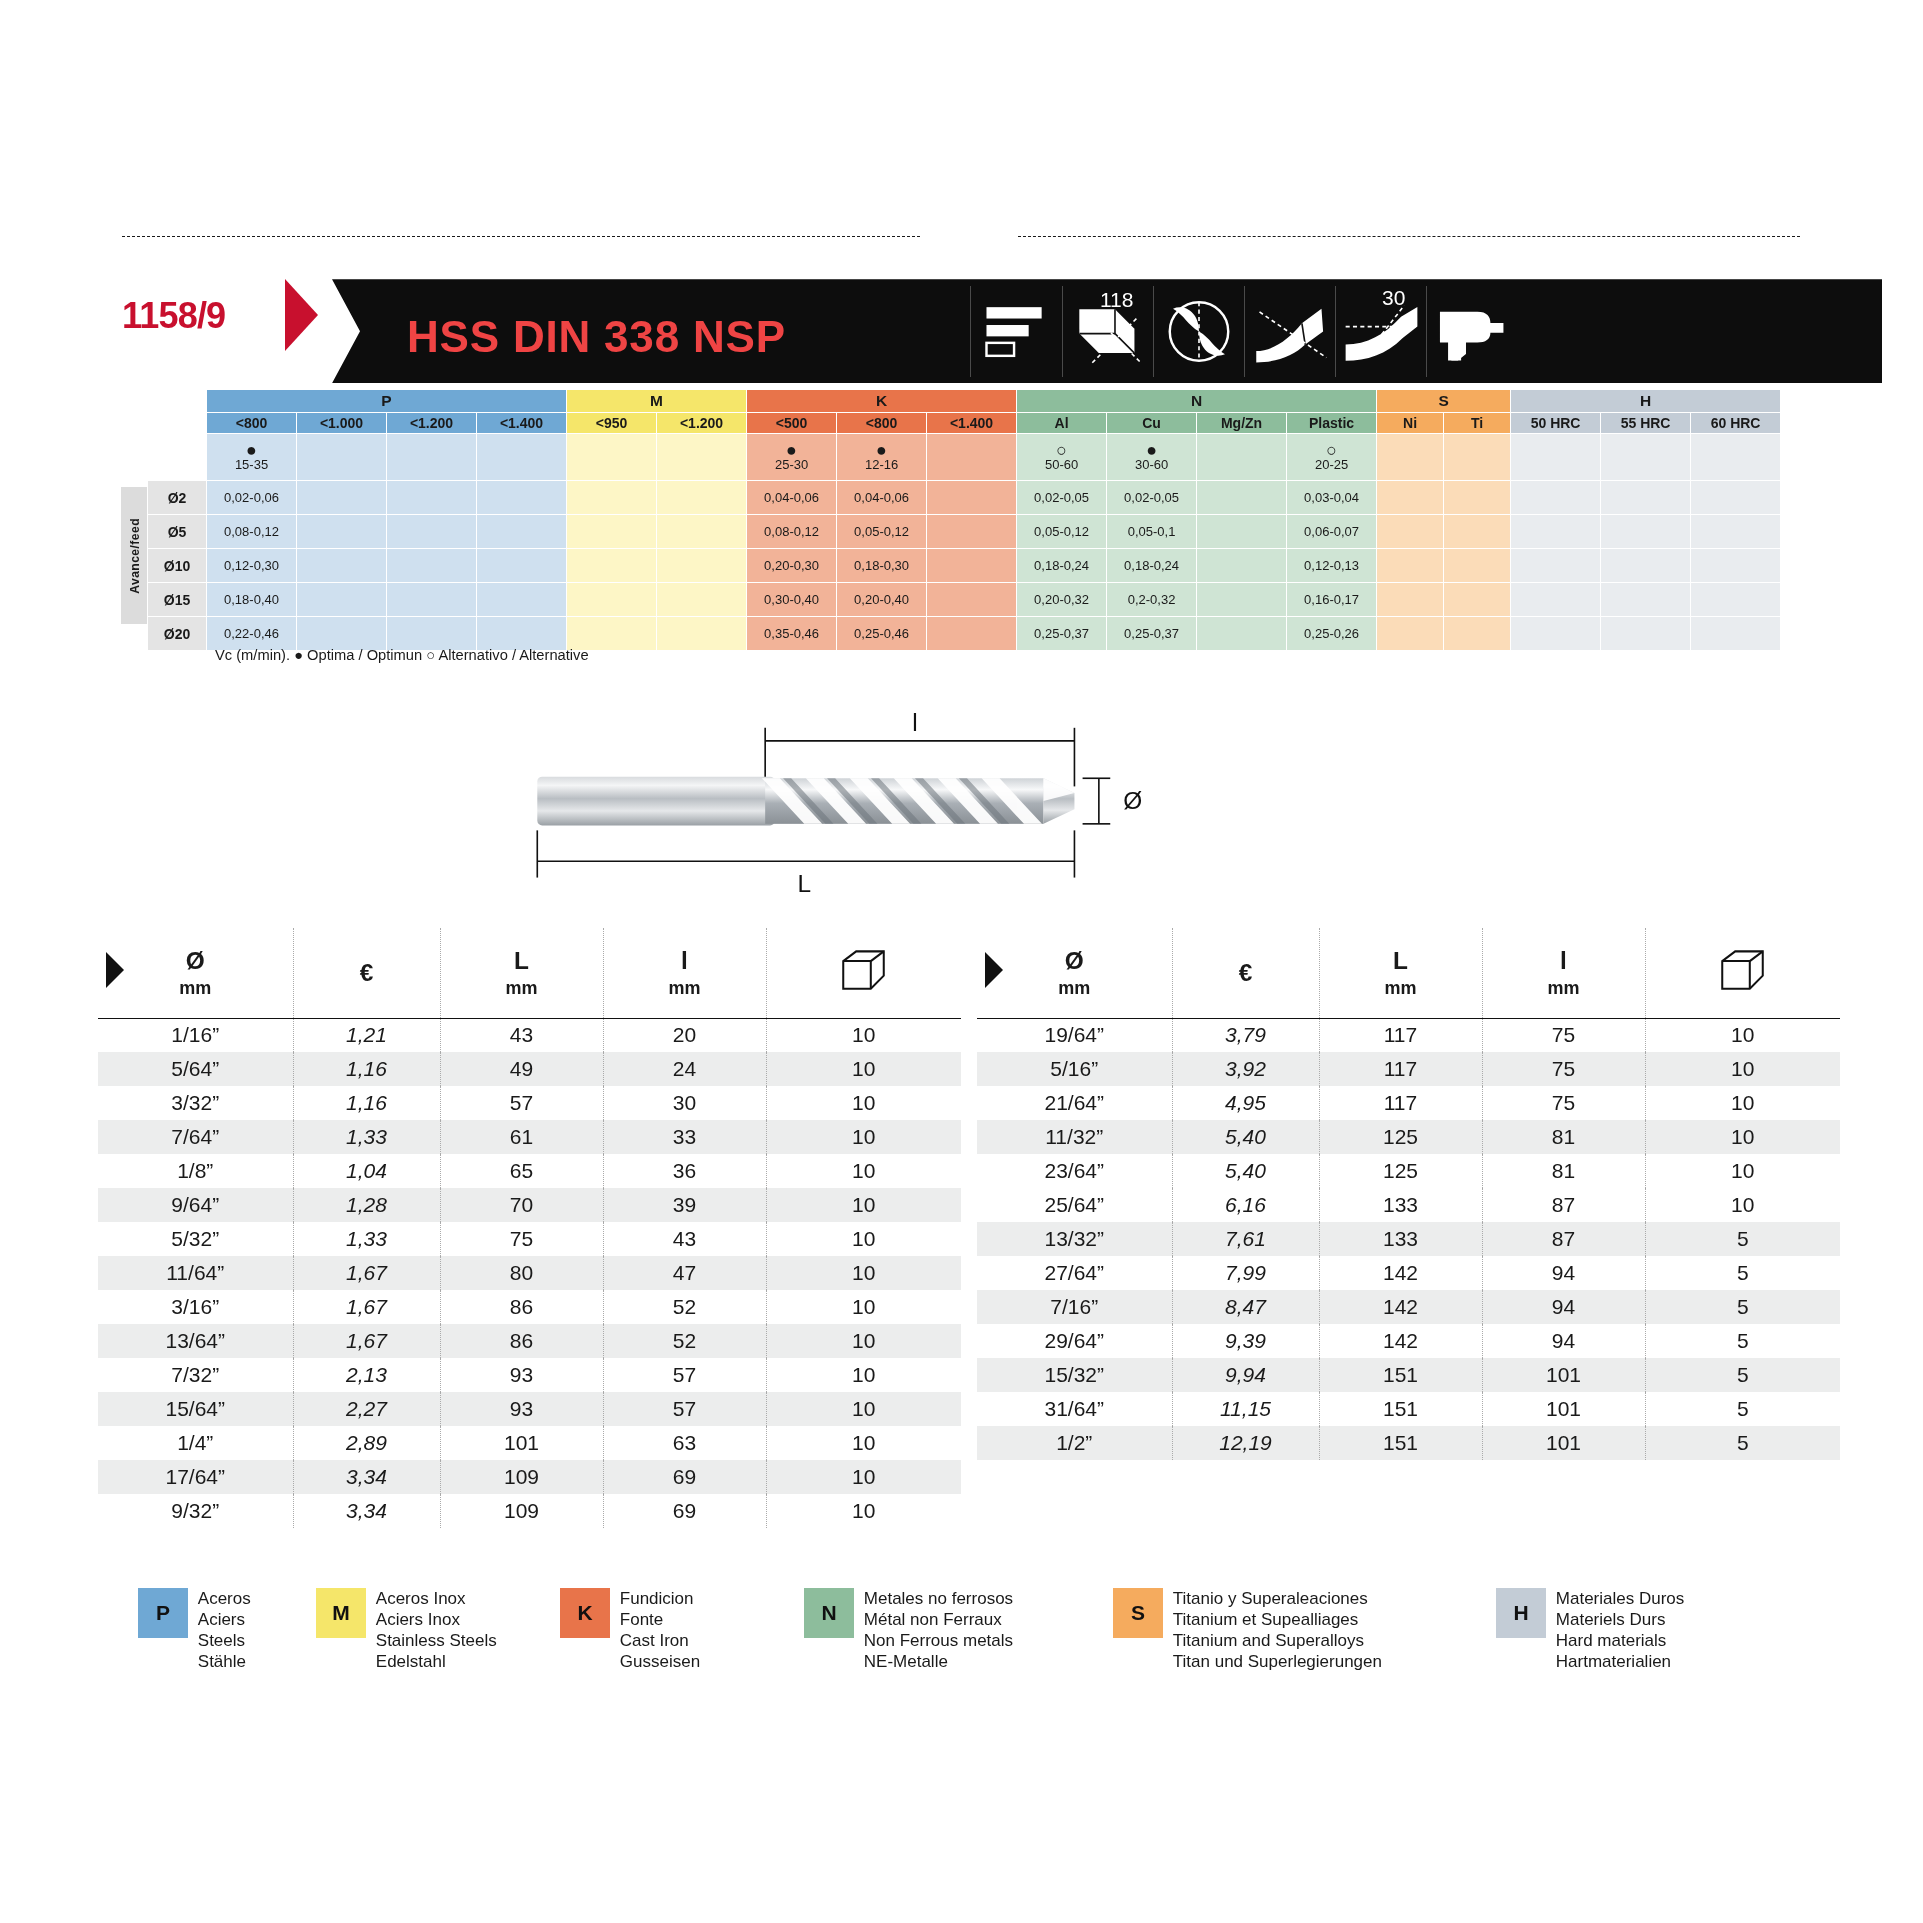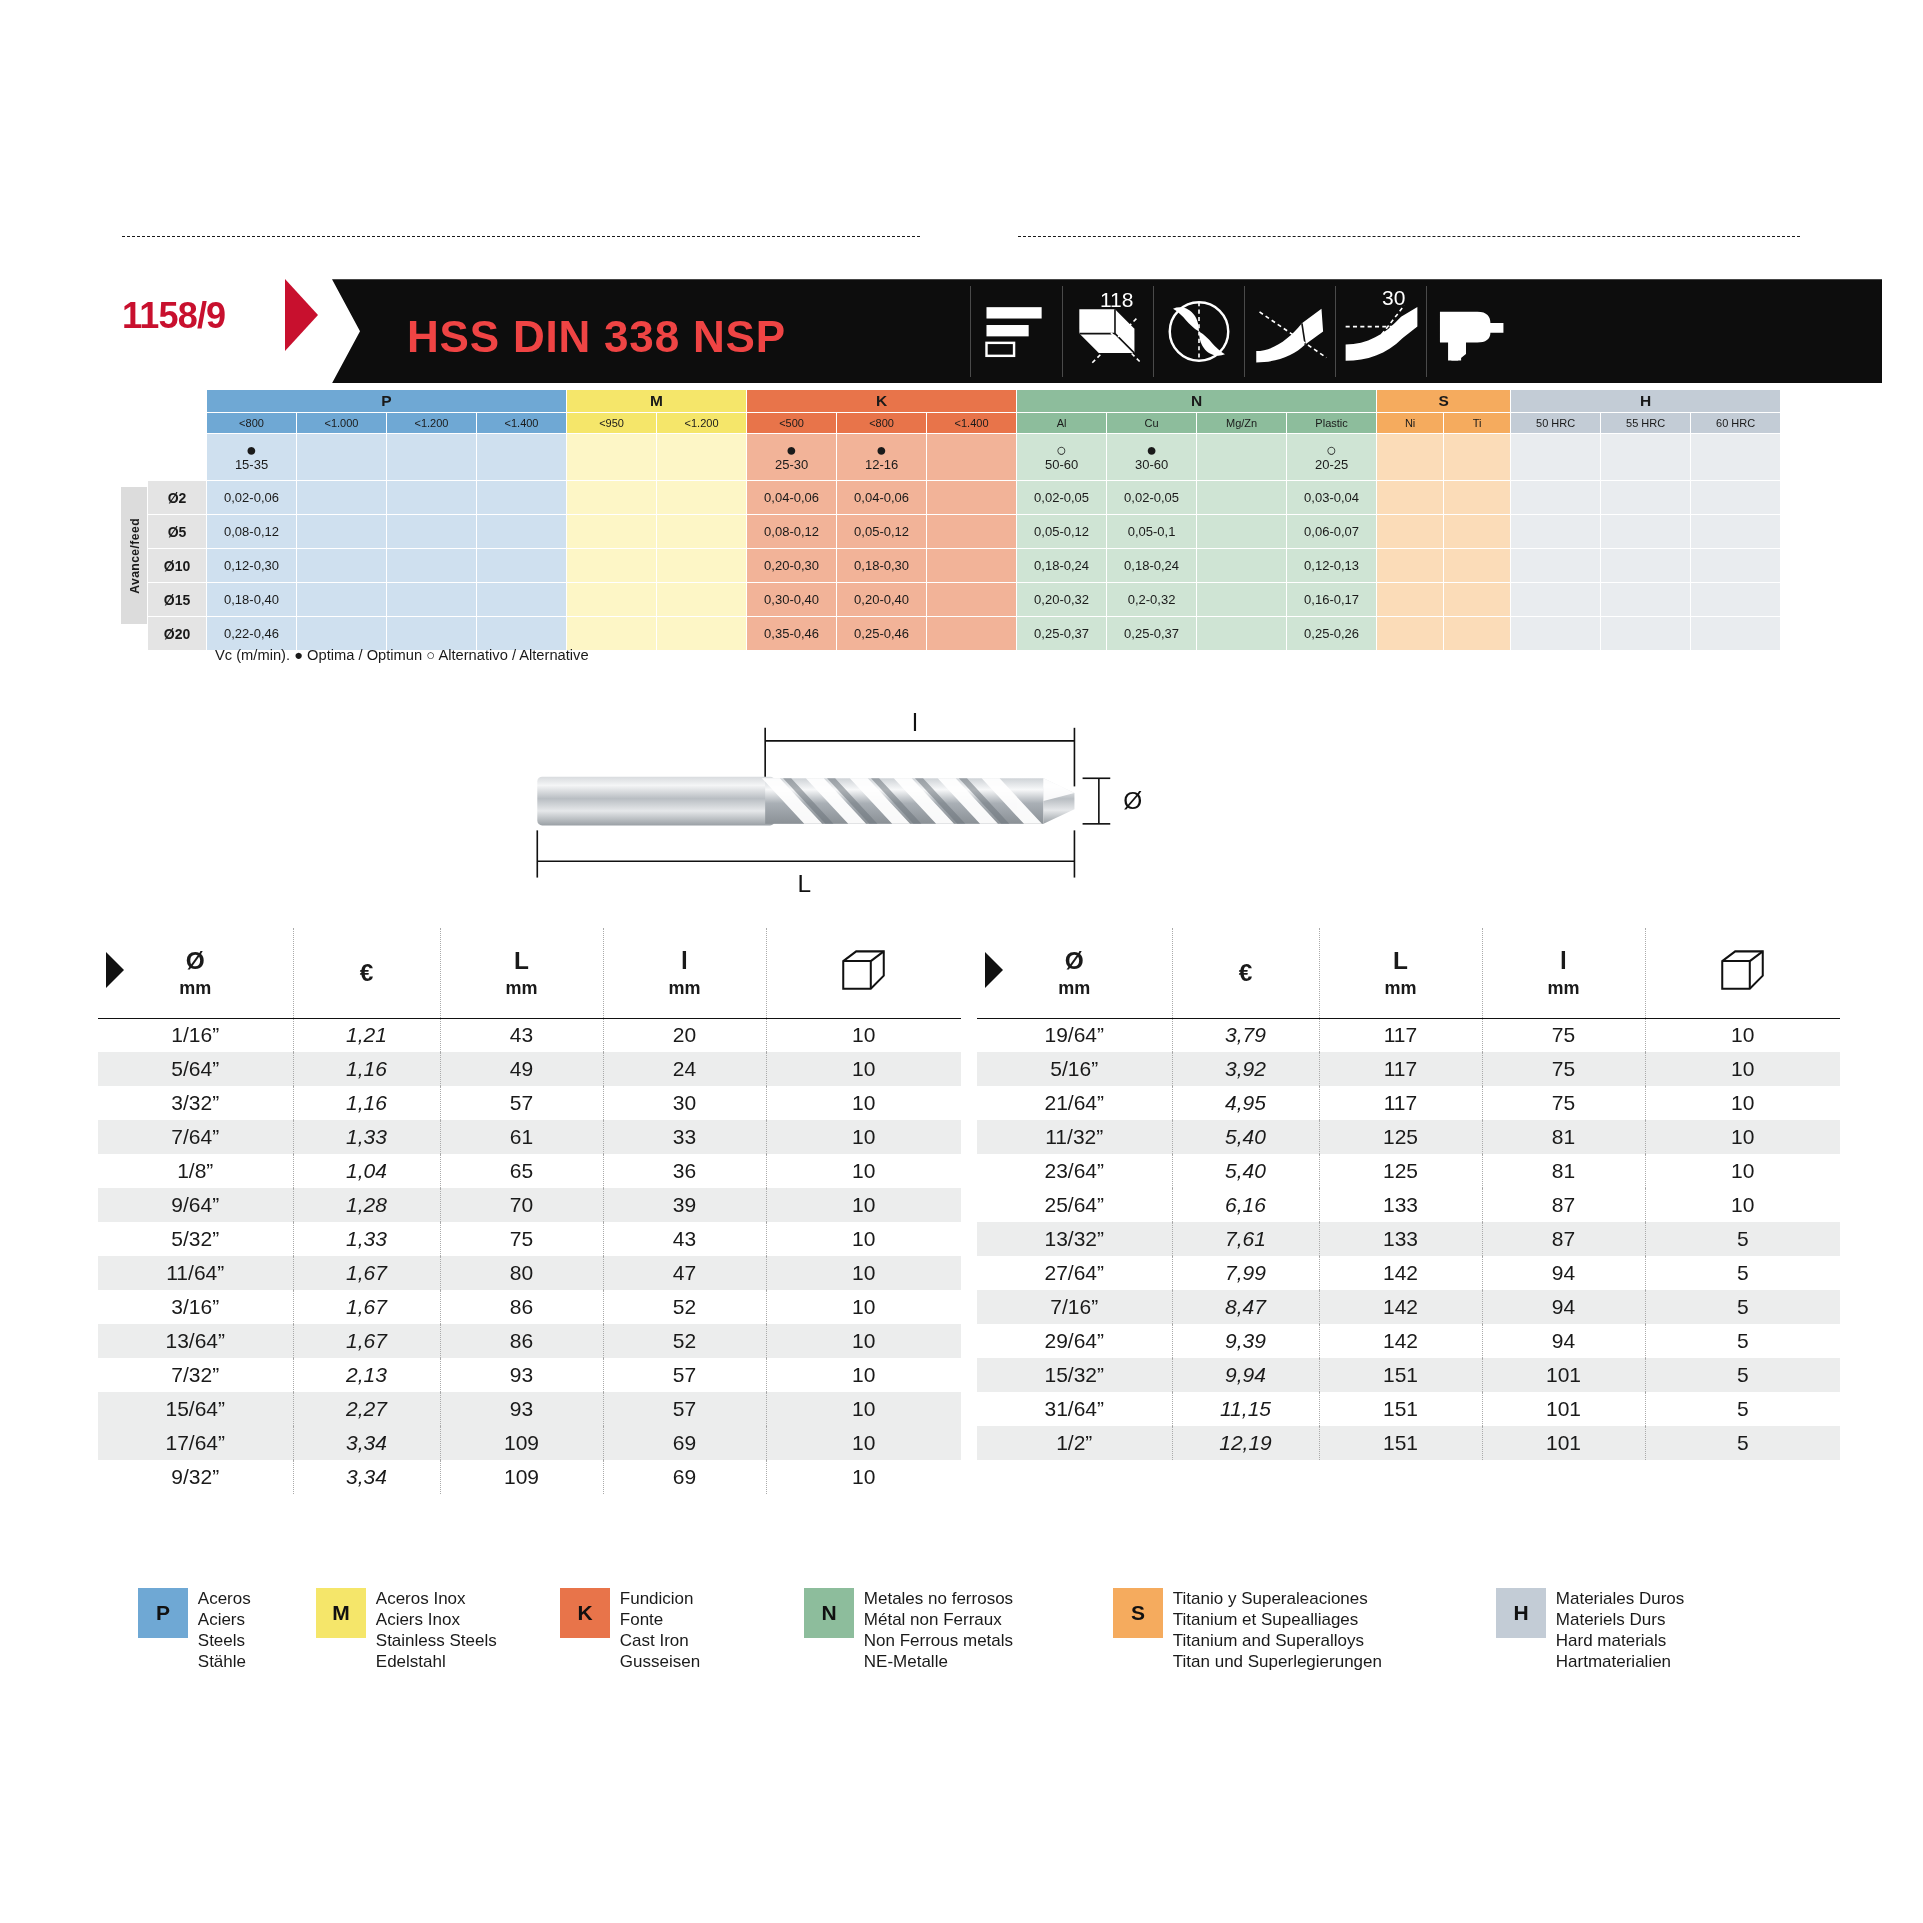--- a/index.html
+++ b/index.html
@@ -44,21 +44,21 @@
     display:flex; align-items:center; justify-content:center;
   }
   .icon-box svg { display:block; }
   .icon-lbl { position:absolute; color:#fff; font-size:21px; }
 
   
   .vc { position:absolute; left:147px; top:389px; width:1632px; }
   table.vc-t { border-collapse:collapse; table-layout:fixed; width:100%; }
   table.vc-t td, table.vc-t th { border:0.8px solid #ffffff; padding:0; }
   .grp { font-size:15.5px; font-weight:bold; text-align:center; height:23px; }
-  .sub { font-size:11px; font-weight:normal; text-align:center; height:21px; }
+  .sub { font-size:14px; font-weight:bold; text-align:center; height:21px; }
   .dotrow td { height:47px; text-align:center; vertical-align:middle; font-size:13px; }
   .dotrow .dot { display:block; font-size:18px; line-height:16.3px; }
   .dotrow .rng { display:block; font-size:13px; line-height:14.7px; }
   .dia { background:#e4e4e4; font-size:14px; font-weight:bold; text-align:center; width:59px; }
   .val { font-size:13px; text-align:center; height:34px; }
   .vlabel {
     position:absolute; left:121px; top:487px; width:28px; height:137px;
     background:#dcdcdc; display:flex; align-items:center; justify-content:center;
   }
   .vlabel span {
@@ -601,20 +601,27 @@
             <td>57</td>
             <td>10</td>
           </tr>
         <tr class="odd">
             <td>15/64”</td>
             <td class="ital">2,27</td>
             <td>93</td>
             <td>57</td>
             <td>10</td>
           </tr>
+        <tr>
+            <td>1/4”</td>
+            <td class="ital">2,89</td>
+            <td>101</td>
+            <td>63</td>
+            <td>10</td>
+          </tr>
         <tr class="odd">
             <td>17/64”</td>
             <td class="ital">3,34</td>
             <td>109</td>
             <td>69</td>
             <td>10</td>
           </tr>
         <tr>
             <td>9/32”</td>
             <td class="ital">3,34</td>

